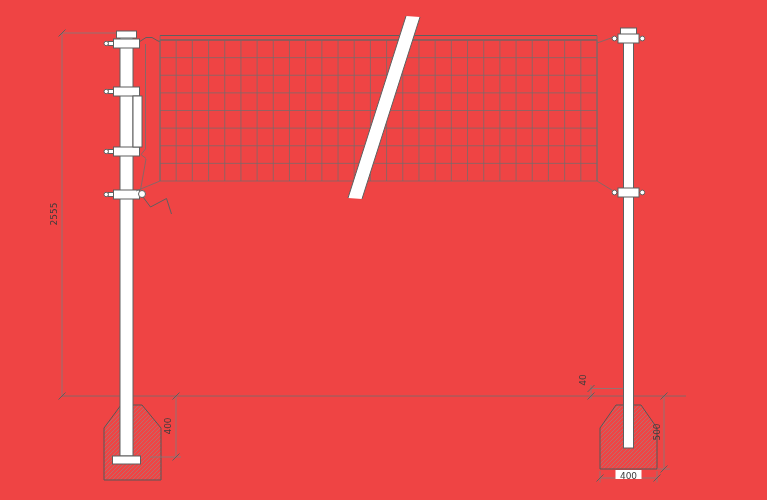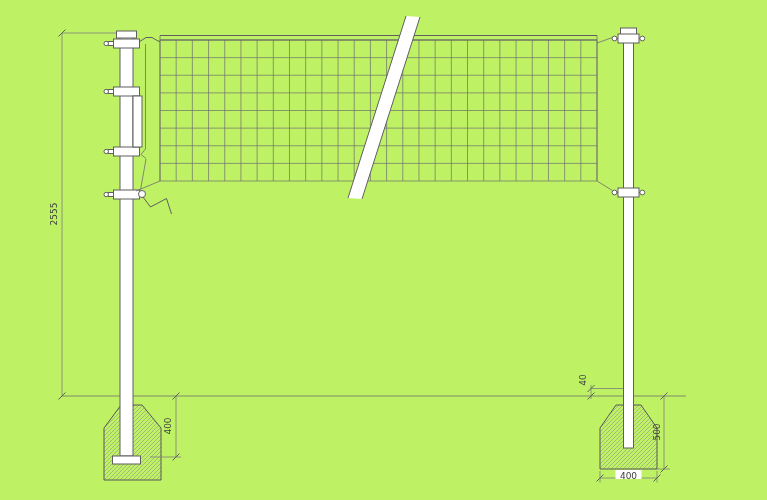--- a/index.html
+++ b/index.html
@@ -1,16 +1,16 @@
 <!DOCTYPE html>
 <html><head>
 <meta charset="utf-8">
 <style>
   html,body{margin:0;padding:0;background:#ffffff;}
-  .canvas{position:relative;width:767px;height:500px;background:#bef264;overflow:hidden;}
+  .canvas{position:relative;width:767px;height:500px;background:#ef4444;overflow:hidden;}
   svg{display:block;}
   svg text{font-family:"DejaVu Sans","Liberation Sans",sans-serif;font-size:9px;fill:#3c3c3c;}
   .obj{stroke:#5f5f5f;fill:none;stroke-width:1;}
   .objf{stroke:#5f5f5f;fill:#ffffff;stroke-width:1;}
   .dim{stroke:#7d7d7d;fill:none;stroke-width:0.8;}
   .tick{stroke:#5f5f5f;stroke-width:1;}
   .blockline{stroke:#565656;stroke-width:1;}
   .thin{stroke:#6e6e6e;stroke-width:0.8;fill:none;}
 </style>
 </head>

